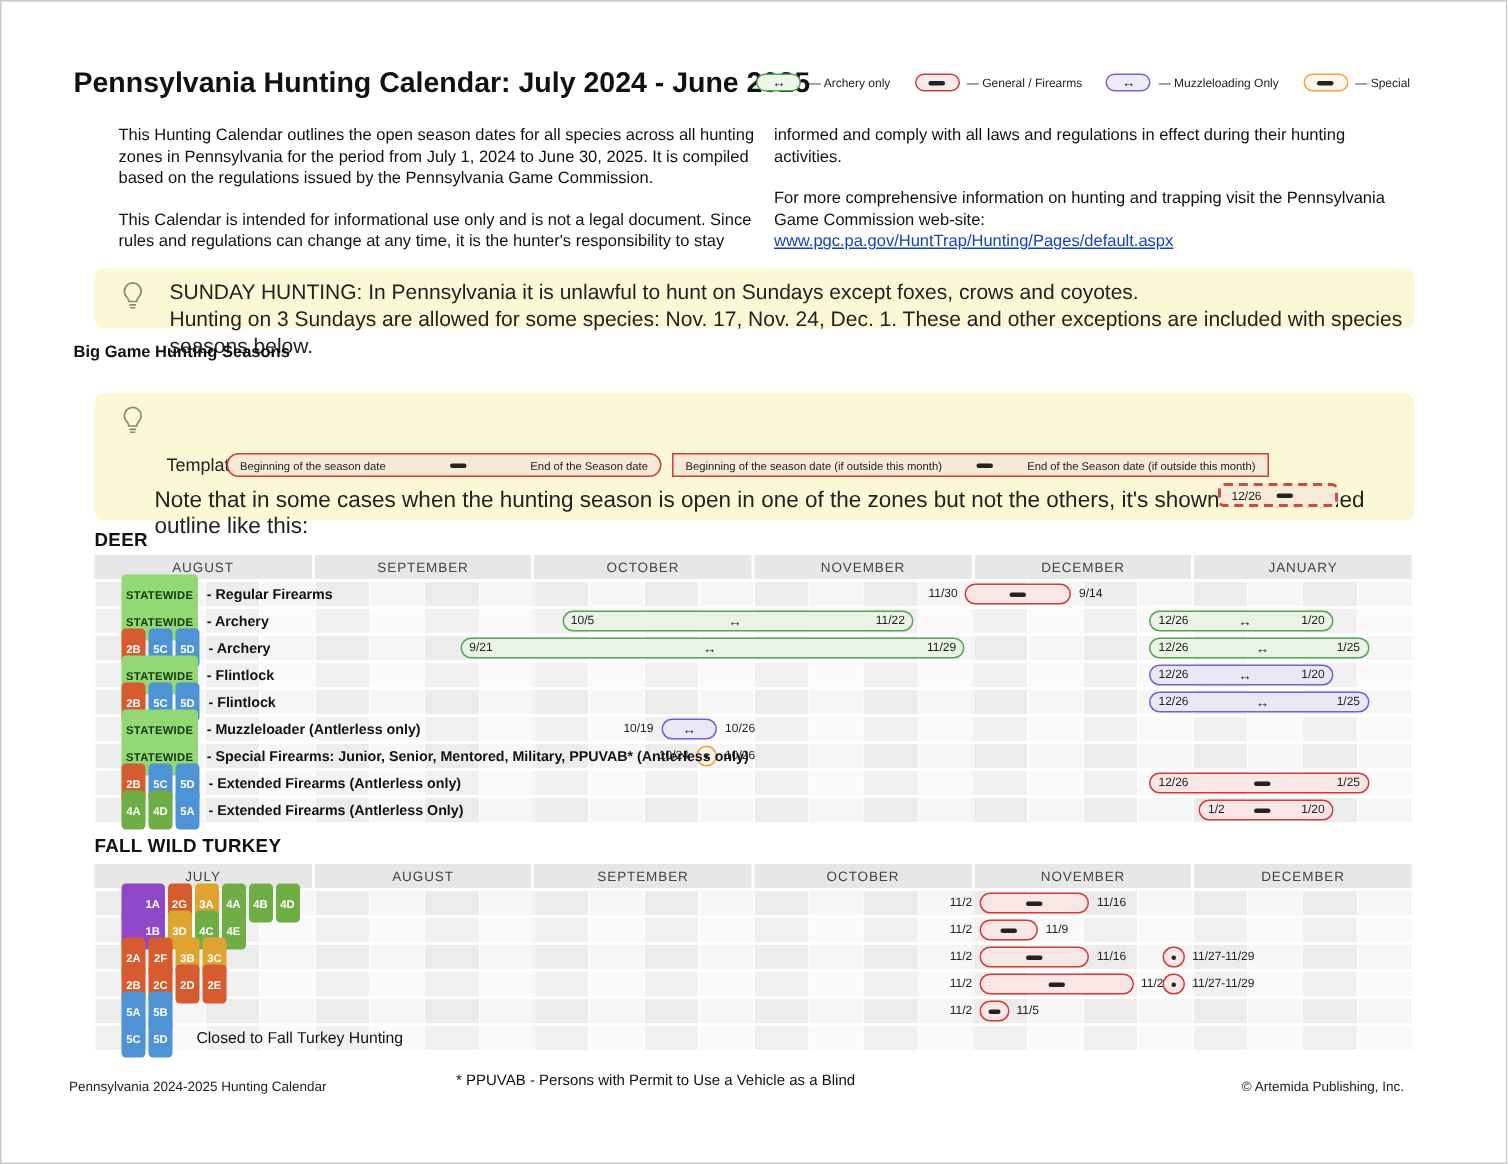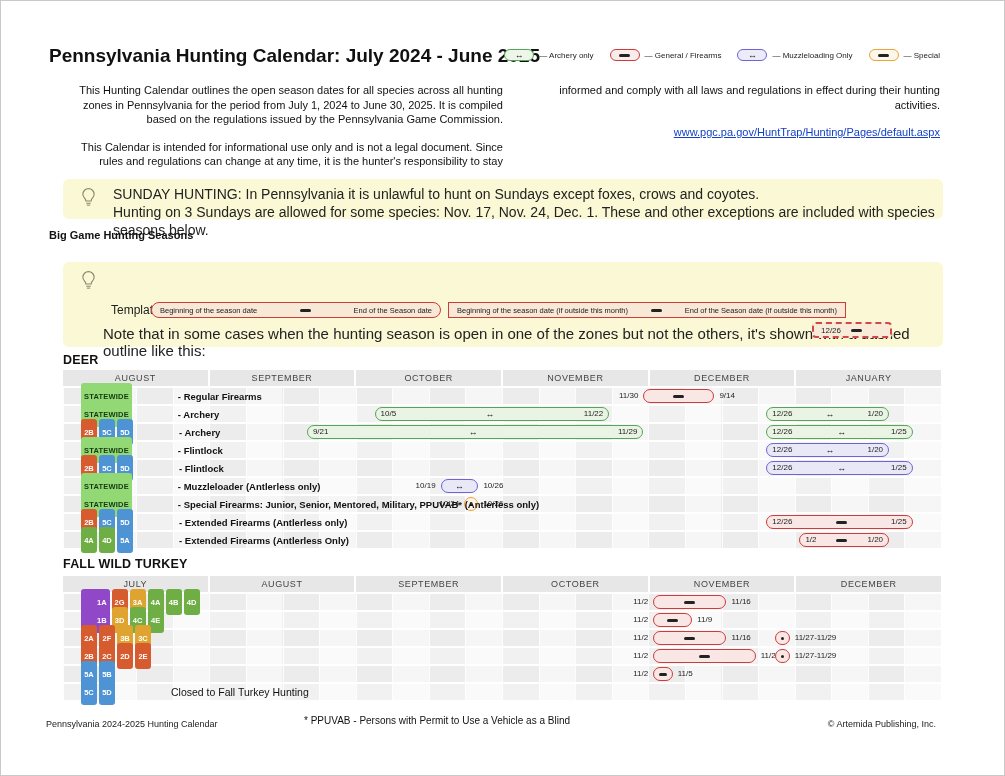--- a/index.html
+++ b/index.html
@@ -13,21 +13,21 @@
   .legend-item { display:flex; align-items:center; gap:5px; }
   .legend-label { font-size:8px; color:#222; }
   .pillicon { width:30px; height:12px; border-radius:7px; display:flex; align-items:center; justify-content:center; background:#fff; }
   .pillicon.archery { border:1.5px solid #55a555; background:#eef6ea; }
   .pillicon.firearms { border:1.5px solid #cf3a3a; background:#faeceb; }
   .pillicon.muzzleloader { border:1.5px solid #6f62d8; background:#ecebf8; }
   .pillicon.special { border:1.5px solid #eda23b; background:#fdf6ea; }
   .arrow { font-size:9px; font-weight:bold; color:#222; line-height:1; }
   .dash { width:11px; height:3px; background:#222; border-radius:2px; }
 
-  .intro-col { position:absolute; top:82px; width:424px; font-size:11px; line-height:1.32; color:#111;text-align:right; }
+  .intro-col { position:absolute; top:82px; width:424px; font-size:11px; line-height:1.32; color:#111; }
   .intro-col.left { left:78px; }
   .intro-col.right { left:515px; }
   .intro-col p { margin-bottom:13px; }
   .intro-col p.tight { margin-bottom:0; }
   a.pgc-link { color:#1440c8; text-decoration:underline; font-size:11px; }
 
   .notebox { position:absolute; left:62px; width:880px; background:#fbf9d5; border-radius:6px; }
   .notebox.sunday { top:178px; height:40px; }
   .notebox.zones { top:261px; height:85px; }
   .bulb { position:absolute; left:18px; top:8px; }
@@ -62,21 +62,21 @@
       repeating-linear-gradient(90deg, #f1f1f1 0 4.16667%, #fafafa 4.16667% 8.33333%);
   }
   .rowlabel { position:absolute; left:18px; top:0; height:16px; display:flex; align-items:center; z-index:3; white-space:nowrap; }
   .badge { display:inline-flex; align-items:center; justify-content:center; height:26px; min-width:16px; padding:0 3px; margin-right:2px; border-radius:3px; font-size:7.5px; font-weight:bold; color:#fff; }
   .bc-statewide { background:#92d874; color:#14380f; letter-spacing:.2px; }
   .bc-orange { background:#d65b2e; }
   .bc-blue { background:#4e93d4; }
   .bc-green4 { background:#6fae44; }
   .bc-amber { background:#dfa430; }
   .bc-purple { background:#9048c8;padding-left:16px; }
-  .rowtext { font-size:9.5px; font-weight:bold; color:#111; margin-left:4px;padding-left:40px; }
+  .rowtext { font-size:9.5px; font-weight:bold; color:#111; margin-left:4px; }
   .rowtext.plain { font-weight:normal; font-size:10.5px; margin-left:14px; }
 
   .bar { position:absolute; top:1px; height:14px; min-width:14px; border-radius:8px; display:flex; align-items:center; justify-content:space-between; padding:0 5px; z-index:2; }
   .bar.center { justify-content:center; }
   .bar.archery { border:1.5px solid #55a555; background:#eaf4e4; }
   .bar.firearms { border:1.5px solid #cf3a3a; background:#f8e7e5; }
   .bar.muzzleloader { border:1.5px solid #6f62d8; background:#e9e8f7; }
   .bar.special { border:1.5px solid #eda23b; background:#fdf4e7; }
   .barlabel { font-size:8px; color:#222; line-height:1; }
   .outlabel { position:absolute; top:0; font-size:8px; color:#222; line-height:16px; z-index:2; white-space:nowrap; }
@@ -118,20 +118,21 @@
         <span class="legend-label">— Special</span>
       </div>
     </div>
 
   <div class="intro-col left">
     <p>This Hunting Calendar outlines the open season dates for all species across all hunting zones in Pennsylvania for the period from July 1, 2024 to June 30, 2025. It is compiled based on the regulations issued by the Pennsylvania Game Commission.</p>
     <p class="tight">This Calendar is intended for informational use only and is not a legal document. Since rules and regulations can change at any time, it is the hunter's responsibility to stay</p>
   </div>
   <div class="intro-col right">
     <p>informed and comply with all laws and regulations in effect during their hunting activities.</p>
+    <p class="tight">For more comprehensive information on hunting and trapping visit the Pennsylvania Game Commission web-site:</p>
     <a class="pgc-link" href="#">www.pgc.pa.gov/HuntTrap/Hunting/Pages/default.aspx</a>
   </div>
 
   <div class="notebox sunday">
     <span class="bulb">
       <svg width="15" height="22" viewBox="0 0 16 22">
           <path d="M8 1a6 6 0 0 1 6 6c0 2.5-1.5 3.6-2.5 5-.6.8-.6 1.6-.6 2.2h-5.8c0-.6 0-1.4-.6-2.2C3.5 10.6 2 9.5 2 7a6 6 0 0 1 6-6z" fill="none" stroke="#8a8a6a" stroke-width="1.2"></path>
           <line x1="5.6" y1="16.6" x2="10.4" y2="16.6" stroke="#8a8a6a" stroke-width="1.1"></line>
           <line x1="6.2" y1="18.6" x2="9.8" y2="18.6" stroke="#8a8a6a" stroke-width="1.1"></line>
         </svg>

